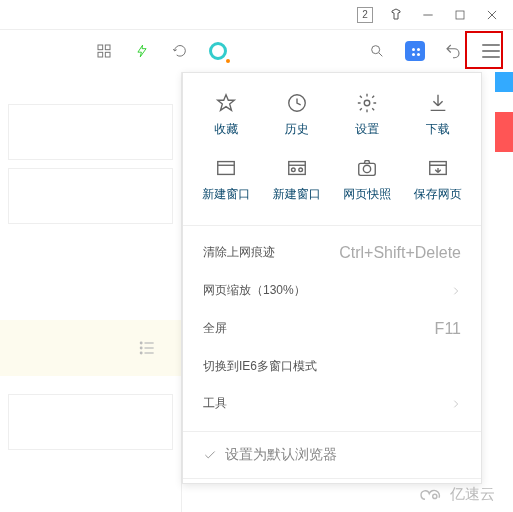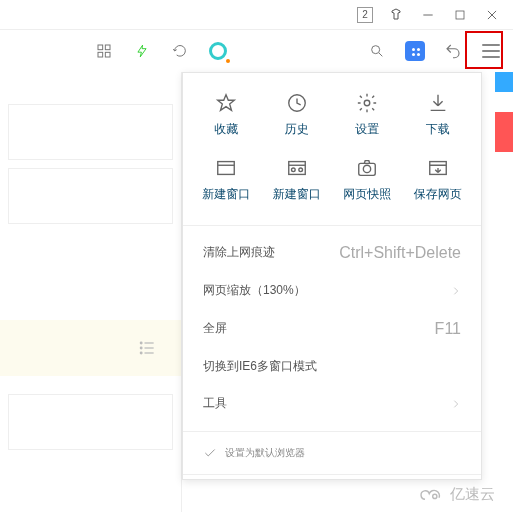--- a/index.html
+++ b/index.html
@@ -17,21 +17,21 @@
 .hamburger{width:18px;height:14px;display:flex;flex-direction:column;justify-content:space-between}
 .hamburger span{height:2px;background:#888;border-radius:1px}
 .dropdown{position:absolute;left:182px;top:72px;width:300px;background:#fff;border:1px solid #e5e5e5;box-shadow:0 2px 8px rgba(0,0,0,.1);z-index:3}
 .grid-section{display:grid;grid-template-columns:repeat(4,1fr);padding:12px 8px;gap:6px 0}
 .grid-item{display:flex;flex-direction:column;align-items:center;gap:6px;padding:6px 0;cursor:pointer}
 .grid-item .gi-icon{width:24px;height:24px;color:#666;display:flex;align-items:center;justify-content:center}
 .grid-item .gi-label{font-size:12px;color:#0c4a6e}
 .menu-list{padding:4px 0}
 .menu-row{display:flex;justify-content:space-between;padding:10px 20px;font-size:12px;color:#555;cursor:pointer}
 .menu-row .hint{color:#aaa;font-size:16px}
-.check-row{display:flex;align-items:center;gap:8px;padding:10px 20px;font-size:10px;color:#888}
+.check-row{display:flex;align-items:center;gap:8px;padding:10px 20px;font-size:14px;color:#888}
 .sep{height:1px;background:#eee;margin:4px 0}
 .left-panel{position:absolute;left:0;top:72px;width:182px;height:440px;border-right:1px solid #eee}
 .lp-box{height:56px;border:1px solid #eee;margin:8px;background:#fff}
 .lp-yellow{height:56px;background:#fdfbee;margin:8px 0 0 0;display:flex;align-items:center;justify-content:flex-end;padding-right:24px}
 .right-strip{position:absolute;right:0;top:72px;width:18px;height:440px;background:linear-gradient(#3af,#3af 20px,#fff 20px,#fff 40px,#f55 40px,#f55 80px,#fff 80px)}
 .watermark{position:absolute;right:18px;bottom:8px;display:flex;align-items:center;gap:4px;color:#bbb;font-size:15px}
 .wm-logo{width:28px;height:18px}
 .blue-sq{width:20px;height:20px;border-radius:4px;background:#3b82f6;display:flex;align-items:center;justify-content:center}
 .blue-sq span{width:3px;height:3px;background:#fff;border-radius:50%;box-shadow:5px 0 #fff,0 5px #fff,5px 5px #fff;margin:-3px 0 0 -3px}
 svg{stroke:currentColor;fill:none;stroke-width:1.5}

